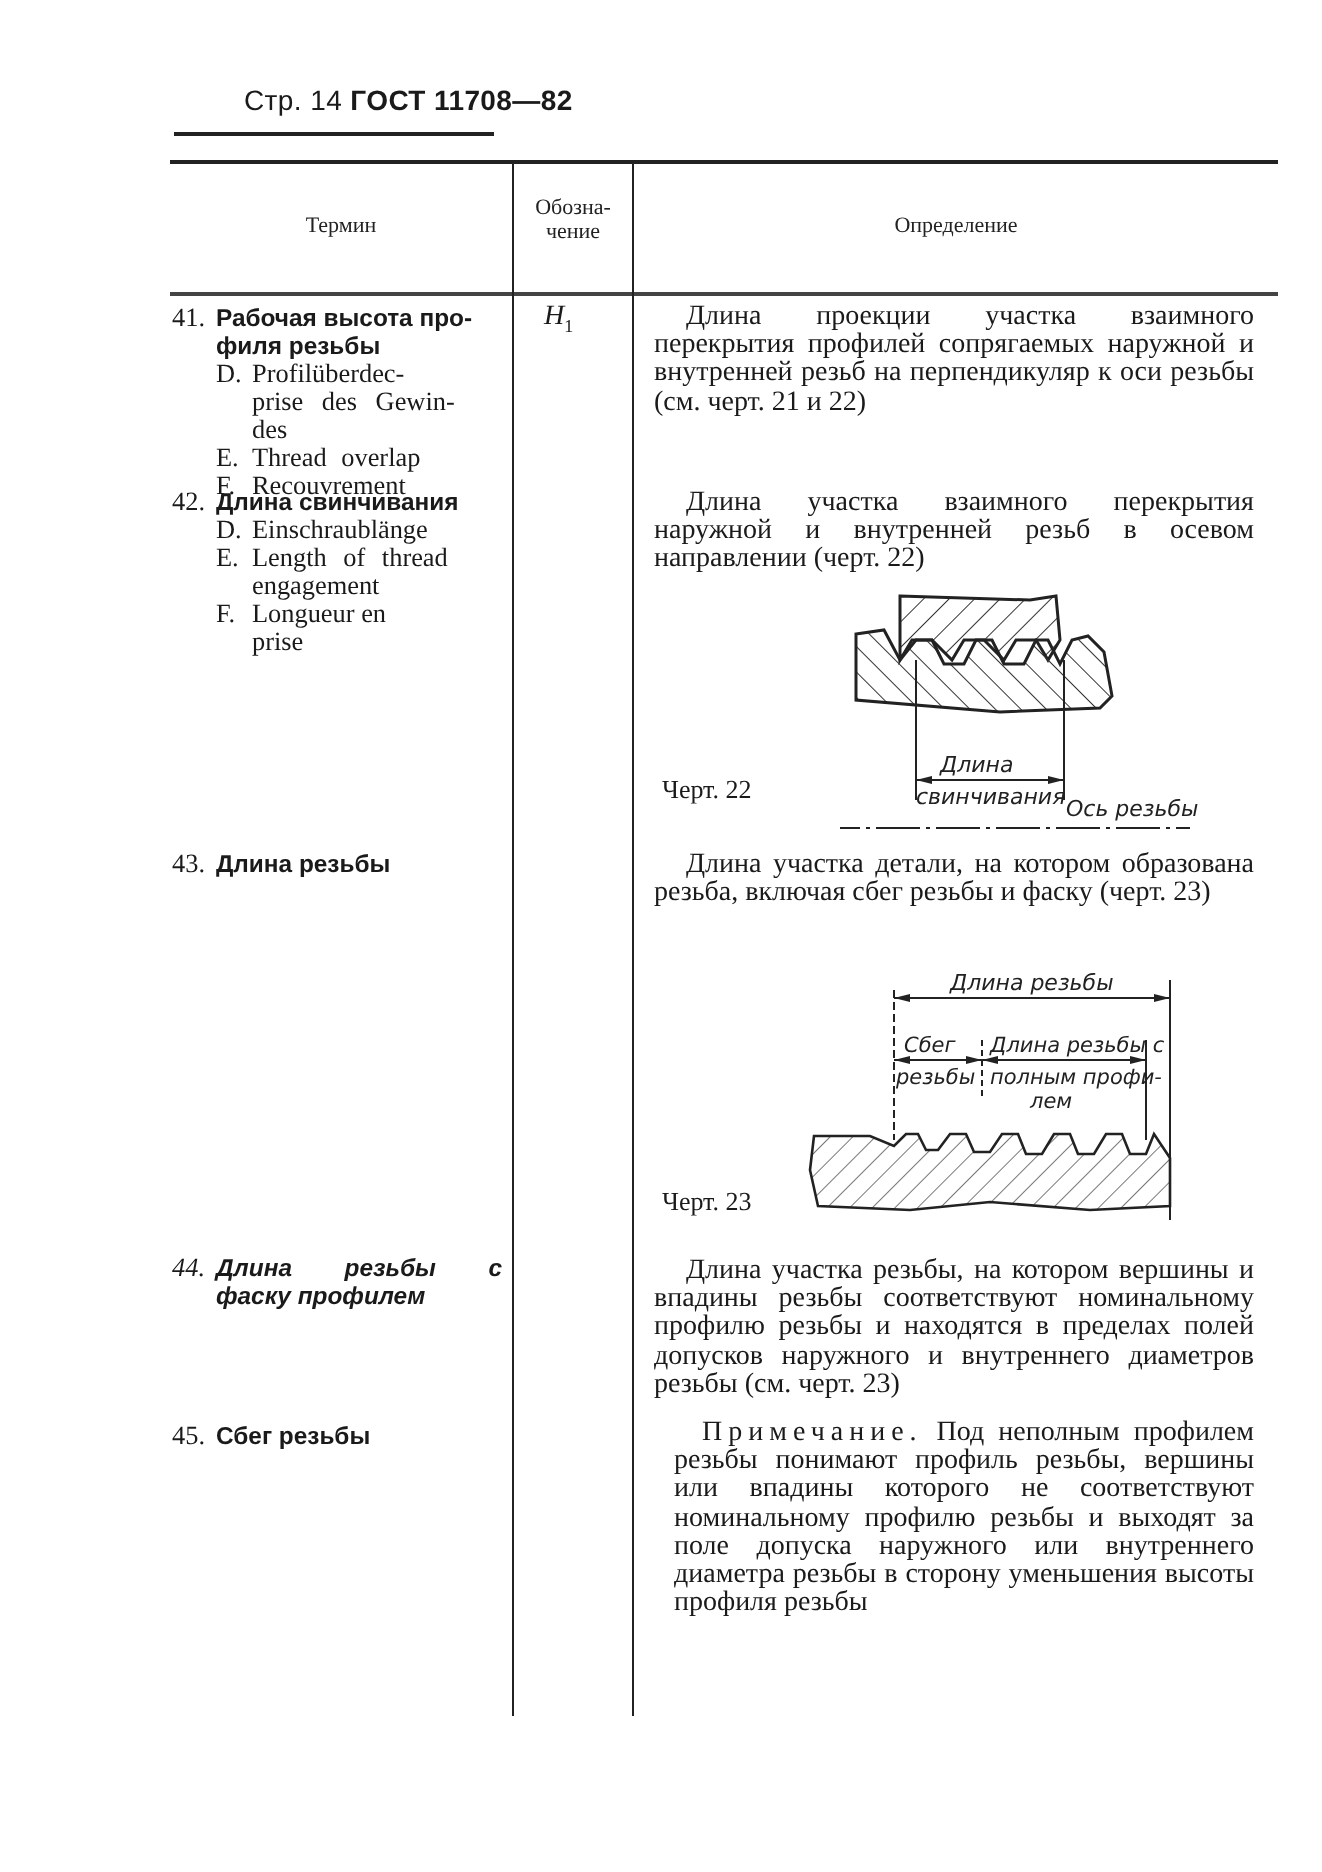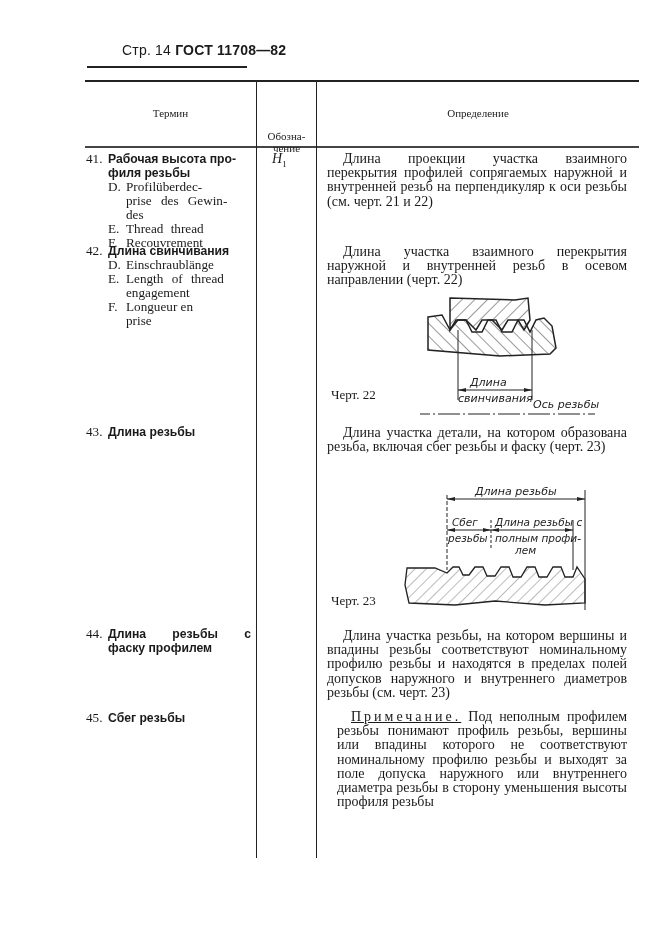--- a/index.html
+++ b/index.html
@@ -23,56 +23,56 @@
   .term { font-size: 13.2px; line-height: 14px; }
   .term b { font-family: "Liberation Sans", "DejaVu Sans", sans-serif; font-weight: bold; font-size: 12.2px; }
   .term .num { display: inline-block; width: 22px; }
   .term .sub { padding-left: 22px; }
   .term .sub2 { padding-left: 40px; }
   .def { font-size: 14px; line-height: 14.2px; text-align: justify; width: 300px; }
   .def p { margin: 0; text-indent: 16px; text-align: justify; text-align-last: left; }
   .sym { font-style: italic; font-size: 14px; }
   .cap { font-size: 13px; text-align: center; }
   .note-p { padding-left: 10px; }
-  .spaced { letter-spacing: 3px; text-decoration: underline; }
+  .spaced { letter-spacing: 3px; }
   svg text { font-family: "DejaVu Sans", sans-serif; font-style: italic; }
 </style>
 </head>
 <body>
 
 <div class="abs hdr">
   <span>Стр. 14</span>
   <b>ГОСТ 11708—82</b>
 </div>
 <div class="abs hdr-line"></div>
 
 <div class="abs tbl-top"></div>
 <div class="abs tbl-hsep"></div>
 <div class="abs vline" style="left:256px;"></div>
 <div class="abs vline" style="left:316px;"></div>
 
 <div class="abs th" style="left:85px; top:107px; width:171px;">Термин</div>
-<div class="abs th" style="left:257px; top:98px; width:59px; line-height:12px;margin-top:32px;">
+<div class="abs th" style="left:257px; top:98px; width:59px; line-height:12px;">
   <div>Обозна-</div>
   <div>чение</div>
 </div>
 <div class="abs th" style="left:317px; top:107px; width:322px;">Определение</div>
 
 <div class="abs term" style="left:86px; top:152px; width:165px;">
   <div><span class="num">41.</span><b>Рабочая высота про-</b></div>
   <div class="sub"><b>филя резьбы</b></div>
   <div class="sub" style="display:flex;">
       <span style="width:18px;">D.</span>
       <span>Profilüberdec-</span>
     </div>
   <div class="sub2" style="word-spacing:6px;">prise des Gewin-</div>
   <div class="sub2">des</div>
   <div class="sub" style="display:flex;">
       <span style="width:18px;">E.</span>
-      <span style="word-spacing:4px;">Thread thread</span>
+      <span style="word-spacing:4px;">Thread overlap</span>
     </div>
   <div class="sub" style="display:flex;">
       <span style="width:18px;">F.</span>
       <span>Recouvrement</span>
     </div>
 </div>
 <div class="abs sym" style="left:272px; top:151px;"><span>H</span><sub style="font-size:9px; font-style:normal;">1</sub></div>
 <div class="abs def" style="left:327px; top:152px;">
   <p>Длина проекции участка взаимного перекрытия профилей сопрягаемых наружной и внутренней резьб на перпендикуляр к оси резьбы (см. черт. 21 и 22)</p>
 </div>
@@ -159,21 +159,21 @@
   <text x="57" y="51" font-size="10.5" fill="#222">Сбег</text>
   <text x="53" y="67" font-size="10.5" fill="#222">резьбы</text>
   <text x="100" y="51" font-size="10.5" fill="#222">Длина резьбы с</text>
   <text x="100" y="67" font-size="10.5" fill="#222">полным профи-</text>
   <text x="120" y="79" font-size="10.5" fill="#222">лем</text>
 
   <path d="M12,93 L40,93 L52,98 L58,92 L64,92 L68,100 L74,100 L80,92 L88,92 L92,101 L100,101 L106,92 L114,92 L118,102 L126,102 L132,92 L140,92 L144,102 L152,102 L158,92 L166,92 L170,102 L178,102 L182,92 L186,98 L190,104 L190,128 L150,130 L100,126 L60,130 L14,128 L10,110 Z" fill="url(#hatch23)" stroke="#222" stroke-width="1.3"></path>
   <path d="M30,94 Q36,120 80,124 L190,124" fill="none" stroke="#fff" stroke-width="0"></path>
 </svg>
 
-<div class="abs term" style="left:86px; top:627px; width:165px;">
+<div class="abs term" style="left:86px; top:627px; width:165px;font-style:italic;">
   <div style="display:flex;">
       <span class="num">44.</span>
       <b style="flex:1; text-align:justify; text-align-last:justify;">Длина резьбы с</b>
     </div>
   <div class="sub"><b>фаску профилем</b></div>
 </div>
 <div class="abs def" style="left:327px; top:629px;">
   <p>Длина участка резьбы, на котором вершины и впадины резьбы соответствуют номинальному профилю резьбы и находятся в пределах полей допусков наружного и внутреннего диаметров резьбы (см. черт. 23)</p>
 </div>
 

